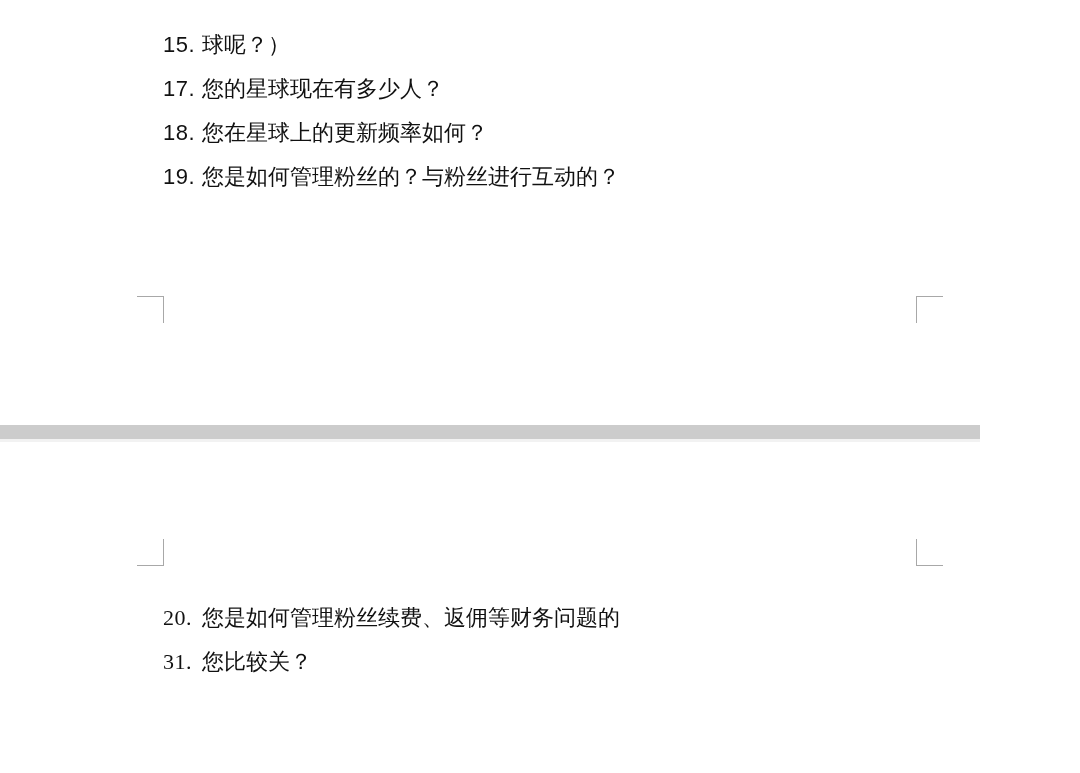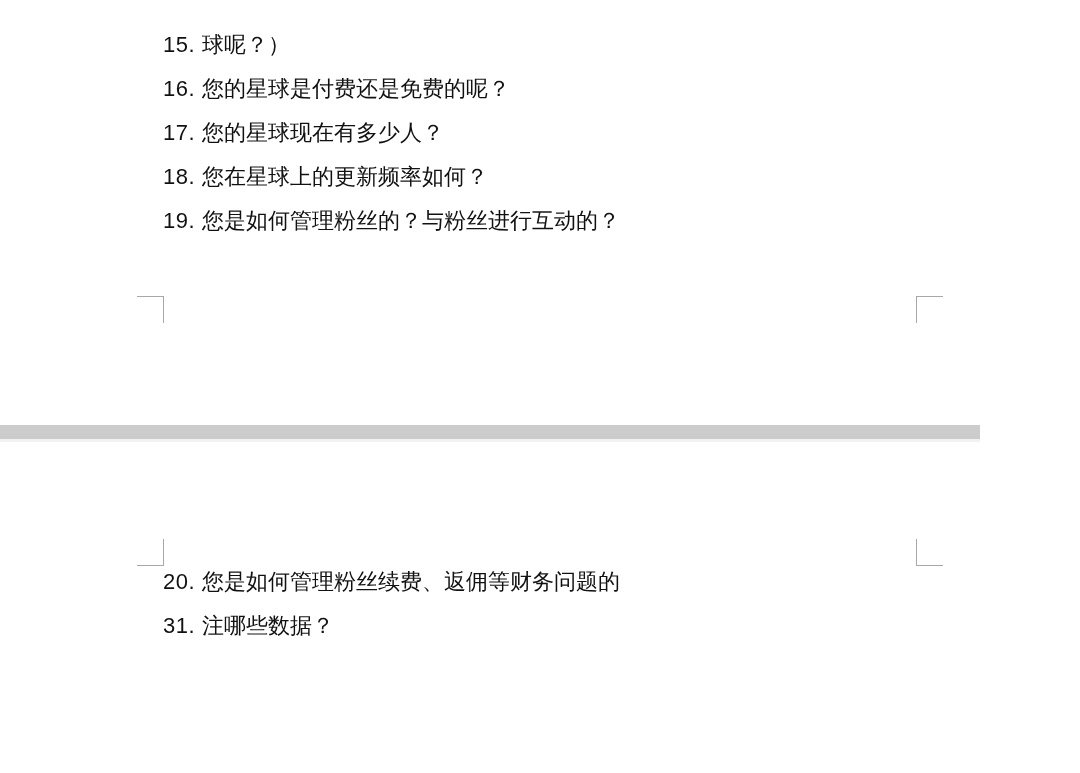--- a/index.html
+++ b/index.html
@@ -39,21 +39,21 @@
     width: 1080px;
     height: 3px;
     background: #f2f2f2;
   }
   .question-list {
     position: absolute;
     left: 163px;
     font-size: 22px;
   }
   .list-p1 { top: 23px; }
-  .list-p2 { top: 560px; }
+  .list-p2 { top: 596px; font-family: Liberation Serif, serif; }
   .list-item {
     position: relative;
     padding-left: 39px;
   }
   .num {
     position: absolute;
     left: 0;
     top: 0;
     height: 44px;
     line-height: 44px;
@@ -92,26 +92,20 @@
   <div class="crop-mark p2-right"></div>
 
   <div class="question-list list-p1">
       <div class="list-item">
         <span class="num">15.</span>
         <div class="item-lines">
           <div class="item-line">球呢？）</div>
         </div>
       </div>
       <div class="list-item">
-        <span class="num">16.</span>
-        <div class="item-lines">
-          <div class="item-line">您的星球是付费还是免费的呢？</div>
-        </div>
-      </div>
-      <div class="list-item">
         <span class="num">17.</span>
         <div class="item-lines">
           <div class="item-line">您的星球现在有多少人？</div>
         </div>
       </div>
       <div class="list-item">
         <span class="num">18.</span>
         <div class="item-lines">
           <div class="item-line">您在星球上的更新频率如何？</div>
         </div>
@@ -126,18 +120,18 @@
   <div class="question-list list-p2">
       <div class="list-item">
         <span class="num">20.</span>
         <div class="item-lines">
           <div class="item-line">您是如何管理粉丝续费、返佣等财务问题的</div>
         </div>
       </div>
       <div class="list-item">
         <span class="num">31.</span>
         <div class="item-lines">
-          <div class="item-line">注哪些数据？</div>
+          <div class="item-line">您比较关？</div>
         </div>
       </div>
     </div>
 
 </div>
 
 </body></html>

